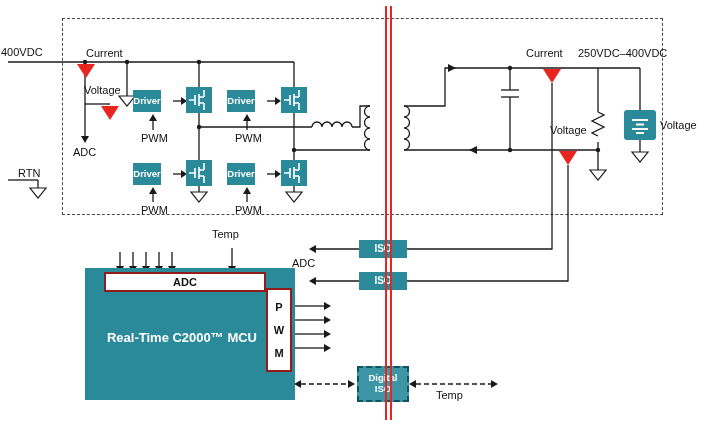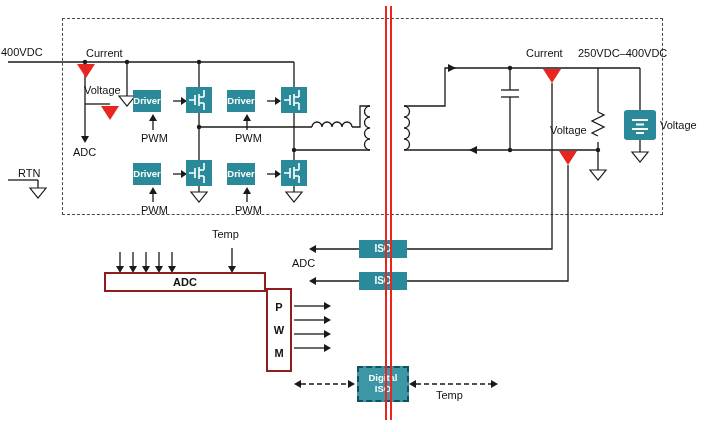--- a/index.html
+++ b/index.html
@@ -185,20 +185,23 @@
       <svg width="24" height="22" viewBox="0 0 24 22">
         <path d="M4 6 H20 M8 10.5 H16 M4 15 H20 M8 19 H16" stroke="#fff" stroke-width="1.8" fill="none"></path>
       </svg>
     </div>
 
   <div class="blk iso" style="left:359px;top:240px">ISO</div>
   <div class="blk iso" style="left:359px;top:272px">ISO</div>
 
   <div class="blk digiso">Digital ISO</div>
 
+  <div class="blk mcu">
+    <div class="mcu-title">Real-Time C2000™ MCU</div>
+  </div>
   <div class="sub adc-sub">ADC</div>
   <div class="sub pwm-sub">
     <span>P</span>
     <span>W</span>
     <span>M</span>
   </div>
 
   <div class="lbl" style="left:1px;top:46px">400VDC</div>
   <div class="lbl" style="left:86px;top:47px">Current</div>
   <div class="lbl" style="left:84px;top:84px">Voltage</div>

